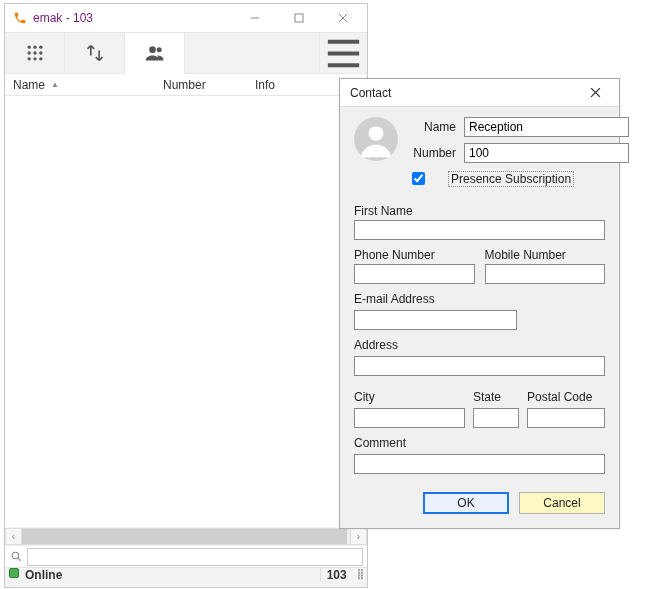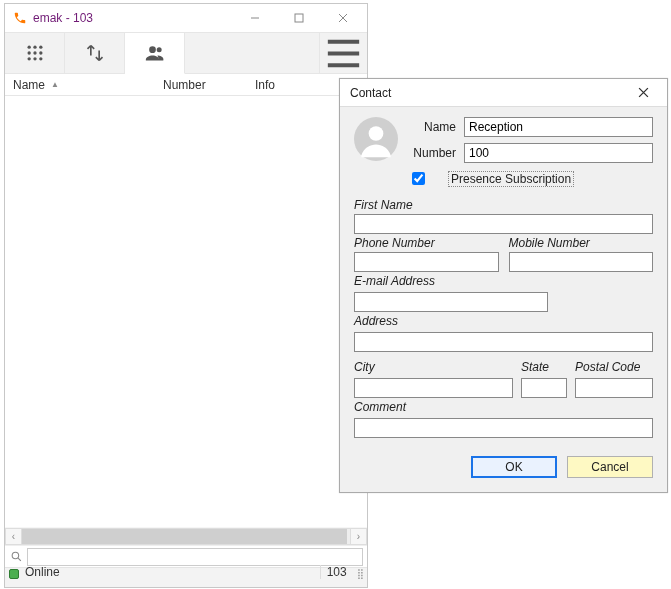--- a/index.html
+++ b/index.html
@@ -39,29 +39,29 @@
 
   .hscroll { height: 18px; display: flex; align-items: center; background: #f6f6f6; }
   .hscroll .arrow { width: 17px; height: 17px; display:flex;align-items:center;justify-content:center; color:#888; font-size:10px; border:1px solid #ddd;}
   .hscroll .track { flex: 1; height: 17px; background: #eee; border-top:1px solid #ddd; border-bottom:1px solid #ddd; position:relative;}
   .hscroll .thumb { position:absolute; left:0; top:0; bottom:0; width: 325px; background:#cfcfcf; }
 
   .searchrow { height: 22px; display:flex; align-items:center; padding: 0 4px; border-top:1px solid #eee; gap:4px;}
   .searchrow .sicon { width:14px; display:flex; align-items:center; justify-content:center; color:#888; font-size:13px;}
   .searchrow input { flex:1; height:18px; font-size:12px; border:1px solid #ccc; padding: 0 4px; }
 
-  .statusbar { height: 20px; border-top:1px solid #e4e4e4; background:#f3f3f3; display:flex; align-items:flex-end; font-size:12px; color:#333; padding:8px 4px; }
+  .statusbar { height: 20px; border-top:1px solid #e4e4e4; background:#f3f3f3; display:flex; align-items:flex-start; font-size:12px; color:#333; padding:0 4px;font-weight:bold; }
   .statusbar .sdot { width:10px; height:10px; background:#4caf50; border-radius:2px; margin-right:6px; border:1px solid #2e7d32;}
   .statusbar .sspace { flex:1; }
   .statusbar .ext { border-left:1px solid #ddd; padding:0 6px; }
   .statusbar .grip { color:#999; padding-left:4px; font-size:10px; letter-spacing:-1px;}
 
   
   .dialog {
-    position: absolute; left: 339px; top: 78px; width: 329px;
+    position: absolute; left: 339px; top: 78px; width: 281px;
     background: #f0f0f0; border: 1px solid #aaa; box-shadow: 0 0 1px rgba(0,0,0,.2);
     display:flex; flex-direction:column;
   }
   .dtitle { height: 28px; background:#fff; display:flex; align-items:center; padding: 0 4px 0 10px; border-bottom:1px solid #ddd;}
   .dtitle .dlabel { font-size:12px; color:#222; }
   .dtitle .dspace { flex:1; }
   .dclose { width:40px; height:24px; display:flex; align-items:center; justify-content:center; }
   .dclose svg { width:11px; height:11px; color:#333; }
 
   .dbody { padding: 10px 14px 14px 14px; display:flex; flex-direction:column; font-size:12px; color:#222; }
@@ -75,21 +75,21 @@
   .nn .lab { width:48px; text-align:right; }
   .nn input { flex:1; height:20px; border:1px solid #888; background:#fff; font-size:12px; padding:0 4px; }
 
   .chkline { margin-left:54px; margin-bottom:10px; display:flex; align-items:center; gap:20px; }
   .chkline input { width:13px; height:13px; }
   .chkline label { border:1px dotted #888; padding:0 2px; }
 
   .grid { display:flex; flex-direction:column; gap:2px; }
   .row2 { display:flex; gap:10px; }
   .col2 { flex:1; display:flex; flex-direction:column; }
-  .grid label { margin-bottom:2px;font-style:italic; }
+  .grid label { margin-top:6px; margin-bottom:2px; }
   .grid input { height:20px; border:1px solid #888; background:#fff; font-size:12px; padding:0 4px; width:100%; }
   .cityrow { display:flex; gap:8px; }
   .cityrow .city { flex:1; }
   .cityrow .state { width:46px; }
   .cityrow .postal { width:78px; }
 
   .btns { display:flex; justify-content:flex-end; gap:10px; margin-top:18px; }
   .btn { width:86px; height:22px; font-size:12px; border:1px solid #b1b1b1; background:#fef9c3; display:flex; align-items:center; justify-content:center; cursor:default;}
   .btn.primary { border:2px solid #1a73e8; background:#eaf2fe; width:86px; height:22px; }
 </style>

